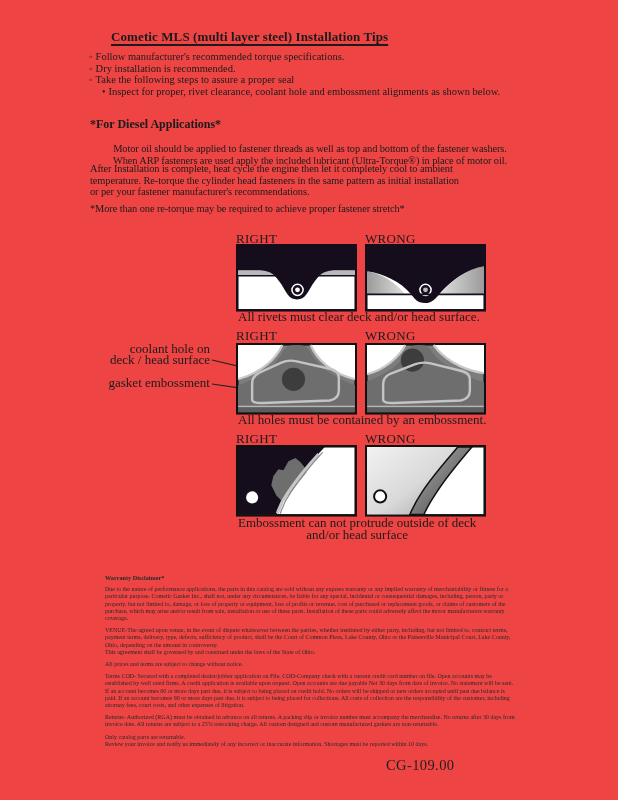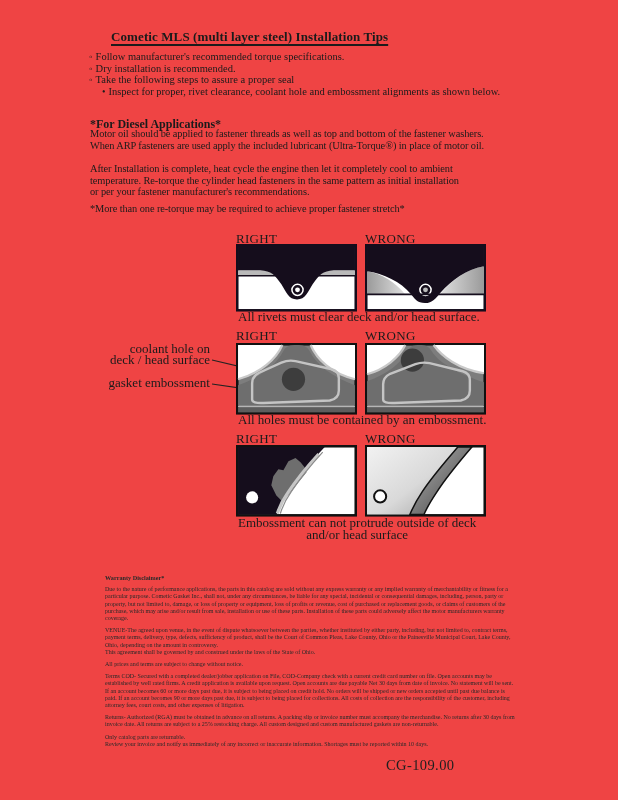--- a/index.html
+++ b/index.html
@@ -13,21 +13,21 @@
     text-decoration:underline;text-underline-offset:3px;text-decoration-thickness:1.5px;
     white-space:nowrap;
   }
   .bullets{left:89px;top:51px;width:490px;}
   .b,.sb{font-size:10.5px;line-height:11.7px;white-space:nowrap;}
   .b::before{content:"\25E6";margin-right:3px;font-size:10px;}
   .sb{margin-left:13px;}
   .sb::before{content:"\2022";margin-right:3px;font-size:10px;}
   .diesel-h{left:90px;top:117px;font-size:12px;font-weight:bold;margin:0;white-space:nowrap;}
   .par{left:90px;width:440px;margin:0;font-size:10.4px;line-height:11.6px;letter-spacing:-.1px;white-space:pre-line;}
-  .p1{top:128px;} .p2{top:163px;} .p3{top:203px;}
+  .p1{top:143px;text-align:center;} .p2{top:163px;} .p3{top:203px;}
   .diag-label{width:121px;text-align:left;font-size:13px;letter-spacing:.3px;white-space:nowrap;}
   .dl-r{left:236px;} .dl-w{left:365px;}
   .row1{top:231px;} .row2{top:328px;} .row3{top:431px;}
   .diag-box{width:121px;} .diag-box svg{display:block;width:121px;}
   .bx-r{left:236px;} .bx-w{left:365px;}
   .by1{top:244px;} .by2{top:343px;} .by3{top:445px;}
   .diag-caption{left:238px;font-size:13px;line-height:11.5px;white-space:pre-line;}
   .cap1{top:311px;} .cap2{top:414px;} .cap3{top:517px;text-align:center;}
   .callout{left:100px;width:110px;text-align:right;font-size:13px;line-height:10.7px;white-space:pre-line;}
   .co1{top:344px;} .co2{top:378px;}

